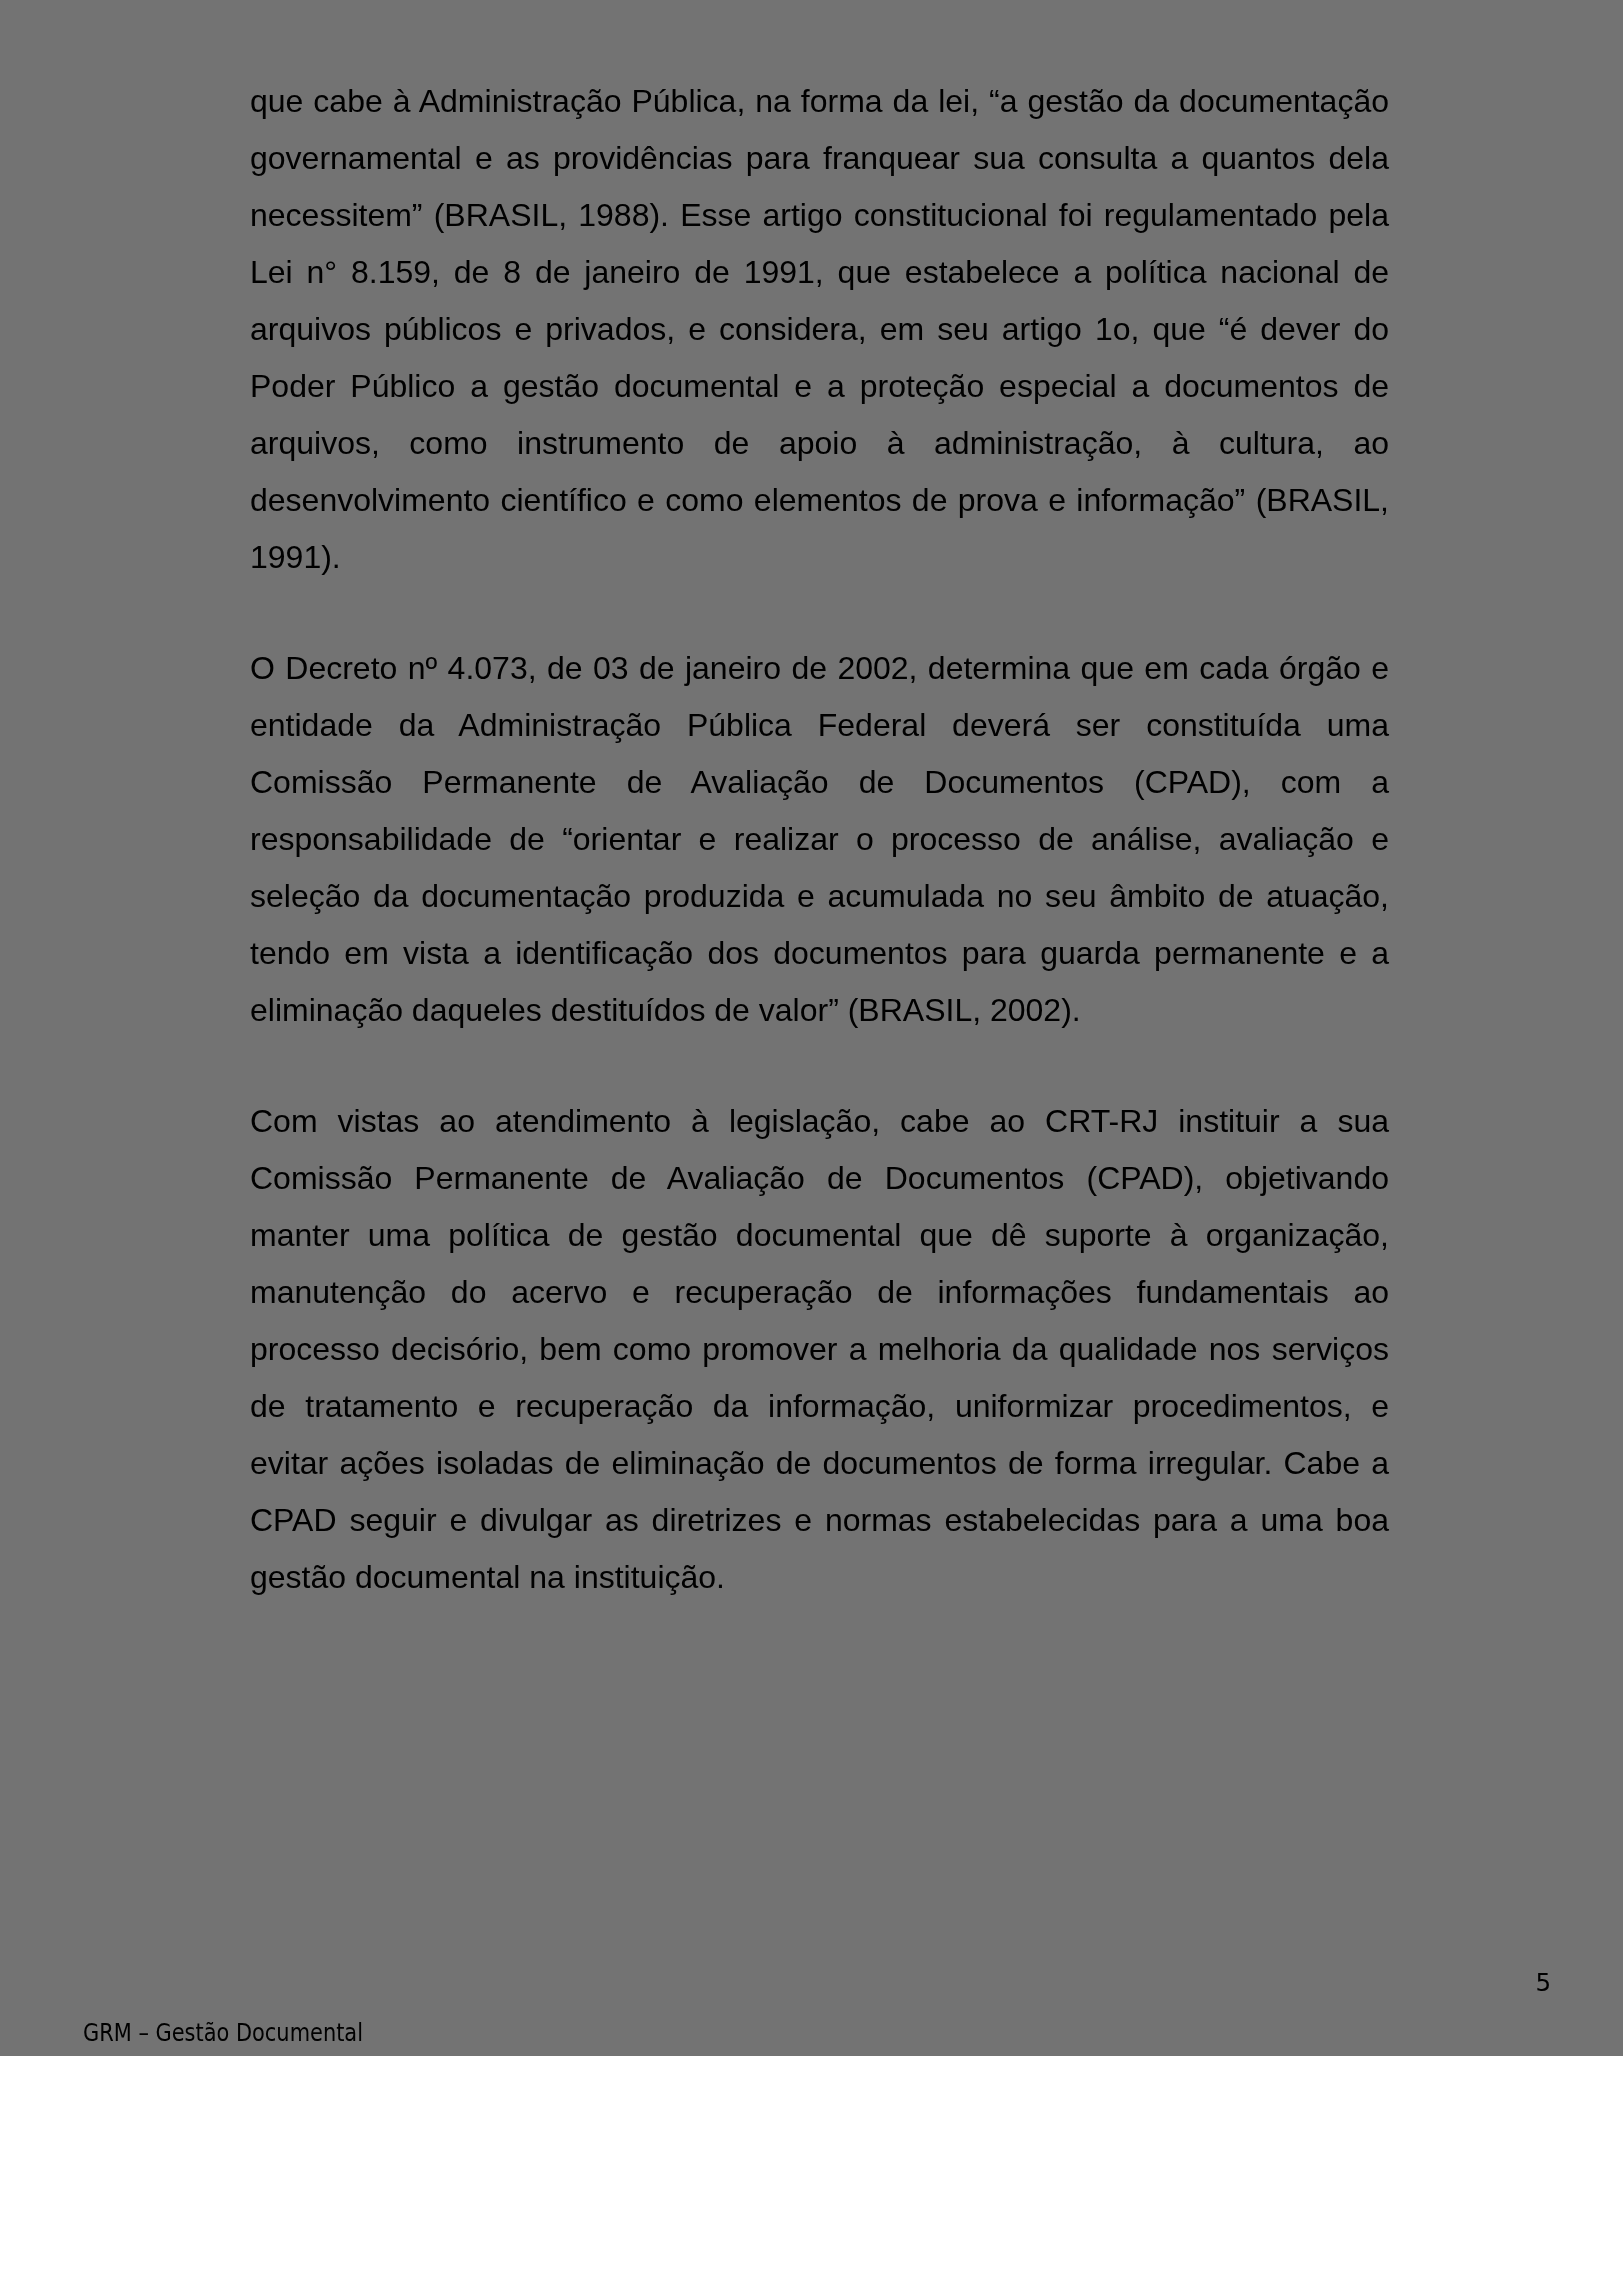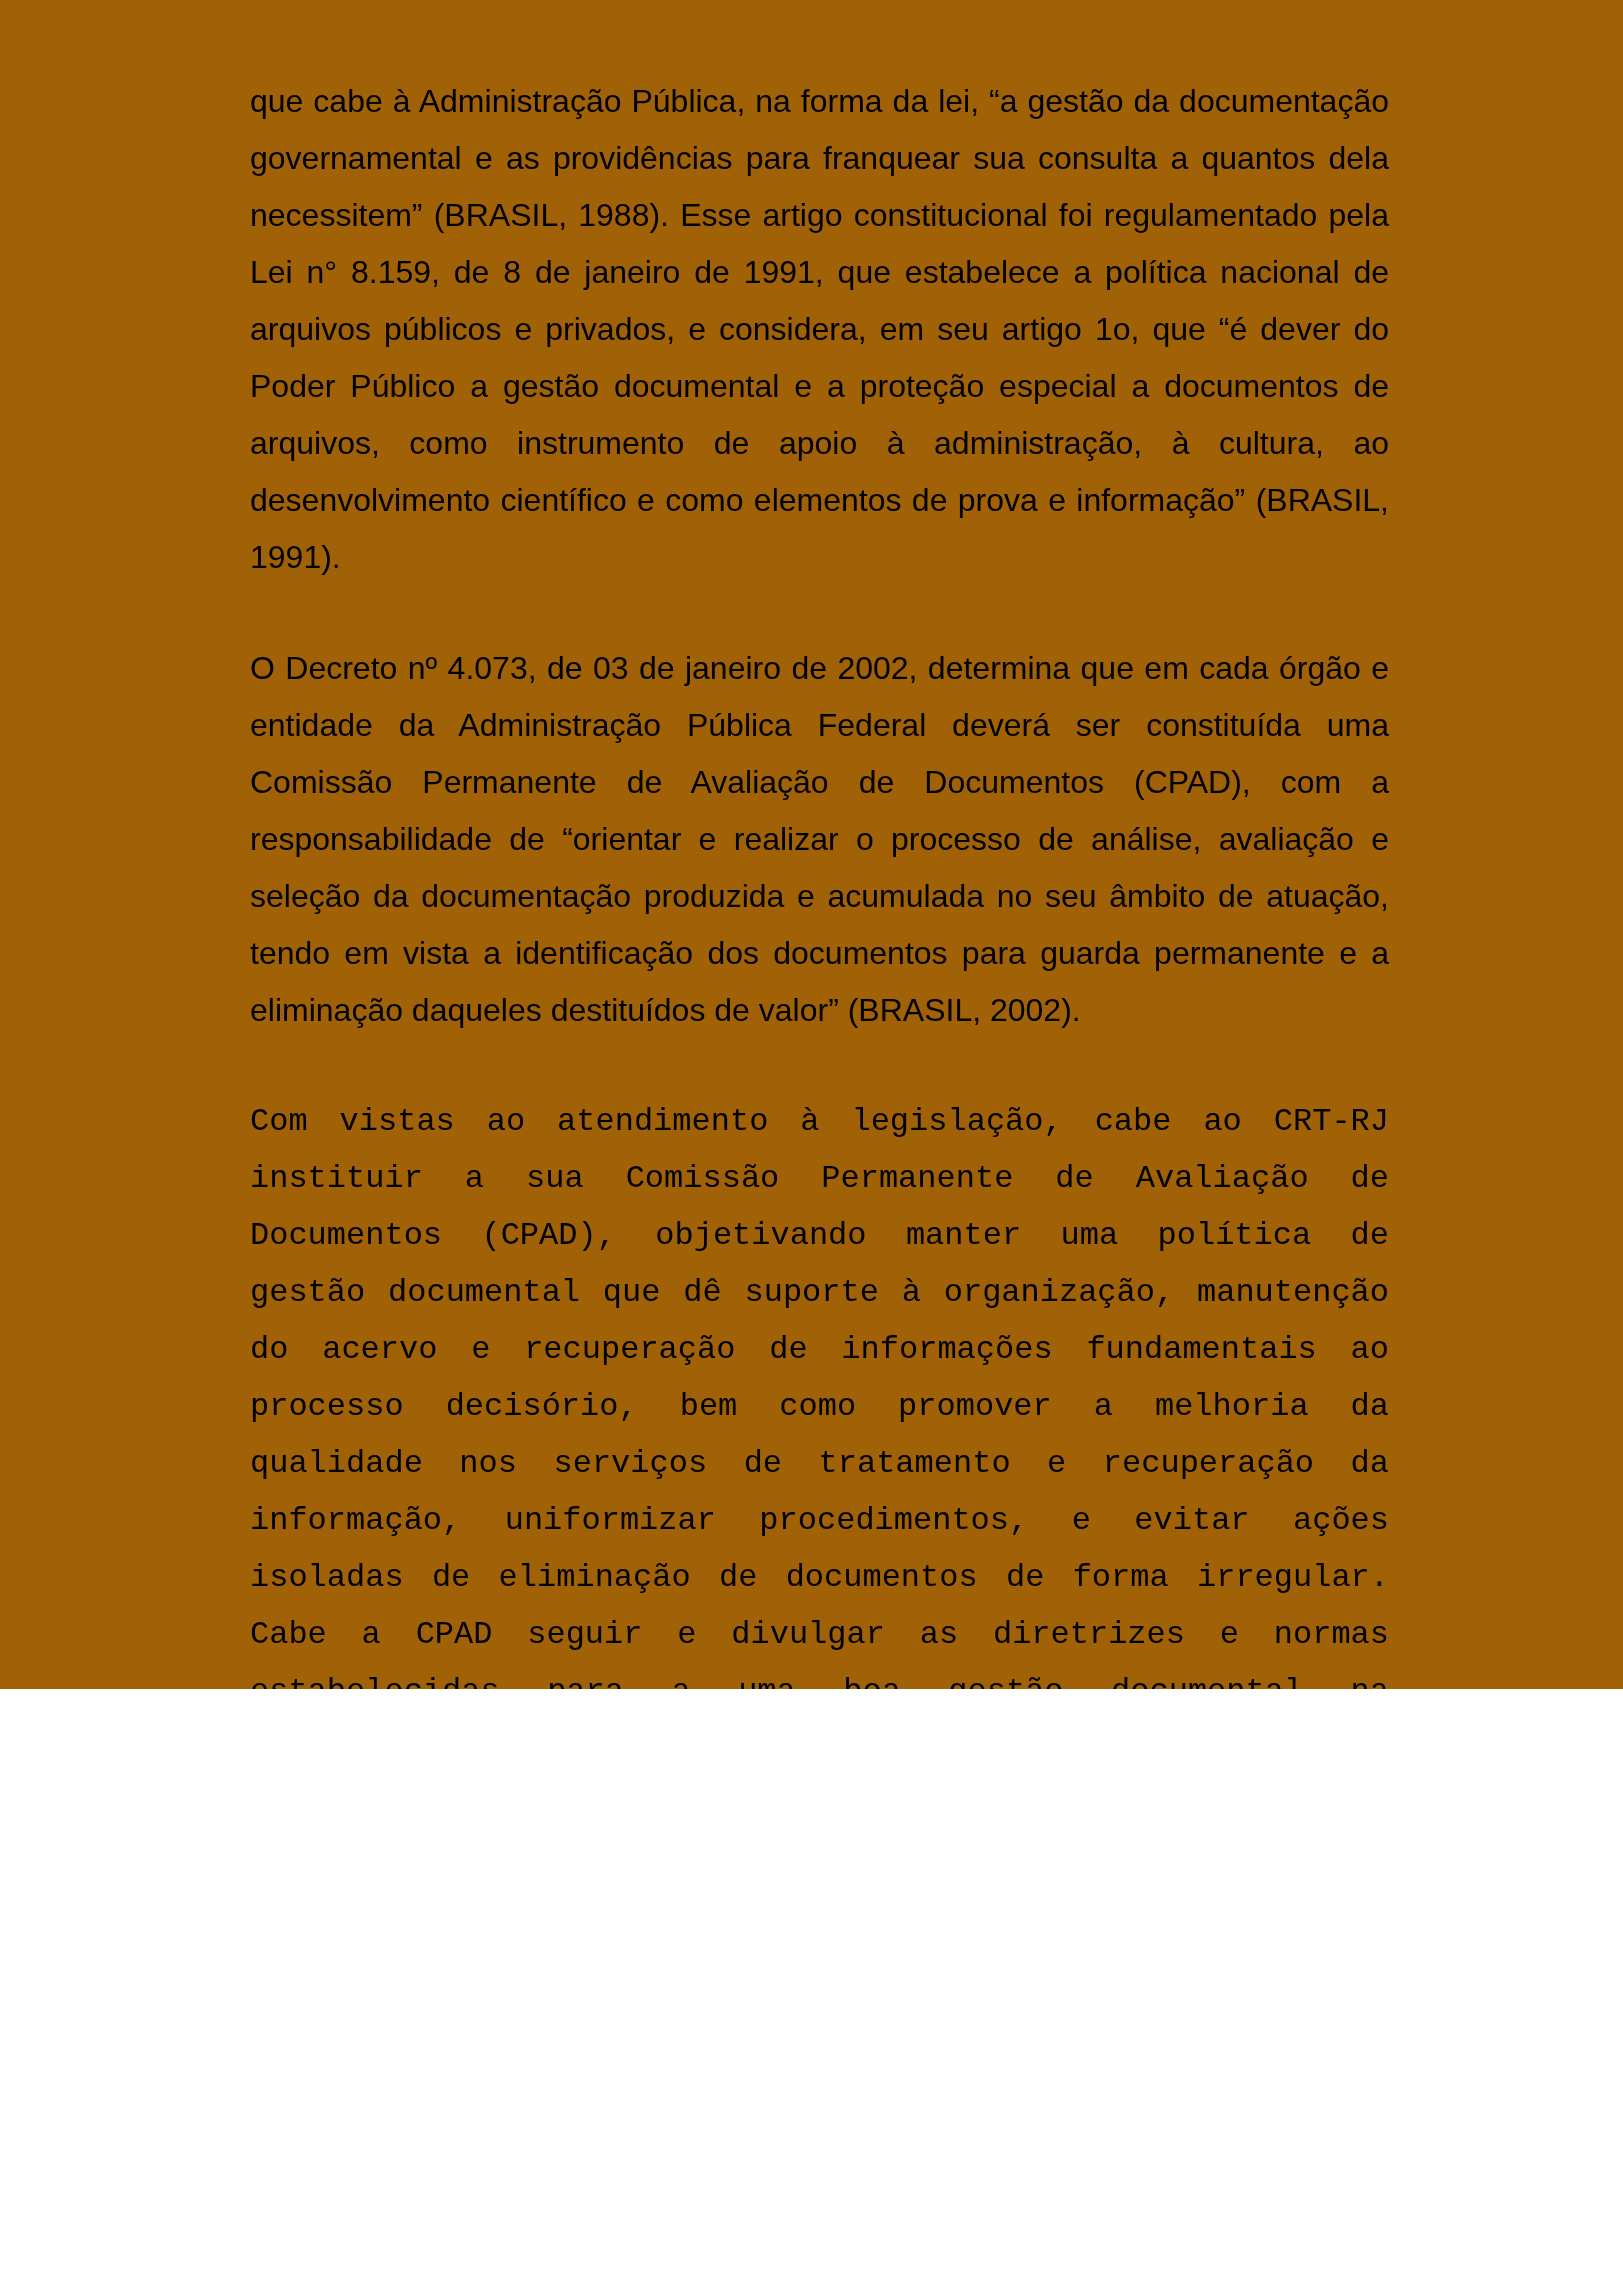--- a/index.html
+++ b/index.html
@@ -5,22 +5,22 @@
 <style>
   html, body {
     margin: 0;
     padding: 0;
     background: #ffffff;
   }
 
   .page {
     position: relative;
     width: 1623px;
-    height: 1689px;
-    background: #a16207;
+    height: 2056px;
+    background: #737373;
     overflow: hidden;
     box-sizing: border-box;
   }
 
   
   .content {
     position: absolute;
     left: 250px;
     top: 73px;
     width: 1139px;
@@ -34,21 +34,20 @@
     text-align: justify;
     text-justify: inter-word;
     margin: 0 0 54px 0;
     hyphens: none;
     -webkit-hyphens: none;
     word-spacing: 0px;
   }
 
   .para:last-child {
     margin-bottom: 0;
-    font-family: Liberation Mono, monospace;
   }
 
   
   .page-number {
     position: absolute;
     left: 0;
     top: 1968px;
     width: 1551px;
     text-align: right;
     font-family: "DejaVu Sans", sans-serif;

